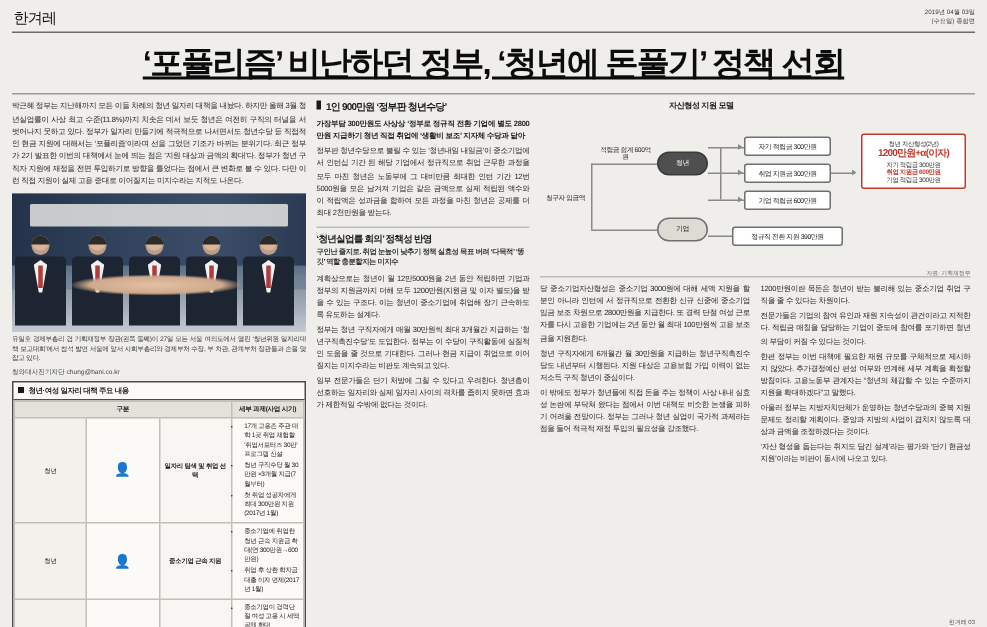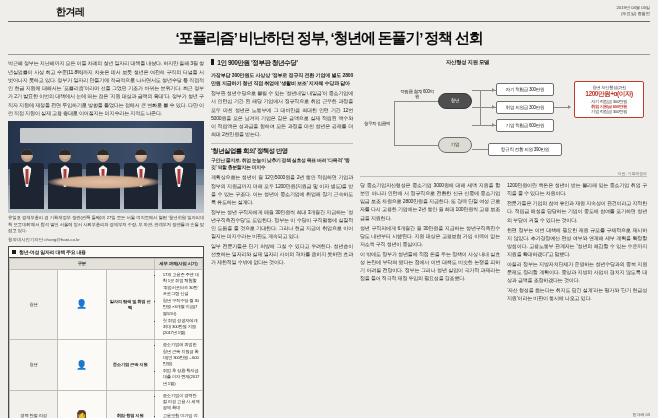--- a/index.html
+++ b/index.html
@@ -17,36 +17,37 @@
     background: #efeeea;
     padding: 4px 8px 6px 8px;
   }
   
   .masthead {
     display: flex; align-items: flex-start; justify-content: space-between;
     border-bottom: 1px solid #6b6b6b;
     padding-bottom: 2px;
   }
   .logo {
-    font-size: 10px; font-weight: bold; letter-spacing: -0.5px;
-    color: #111; padding: 1px 0 0 1px; margin-left: 47px;
+    font-size: 10px; font-weight: normal; letter-spacing: -0.5px;
+    color: #111; padding: 1px 0 0 1px;
   }
   .masthead-meta {
     text-align: right; font-size: 4.2px; line-height: 1.35; color: #3a3a3a;
     padding-top: 1px;
   }
   
   .headline {
     text-align: center;
-    font-size: 15px;
+    font-size: 22px;
     font-weight: bold;
     letter-spacing: -1.2px;
     line-height: 1.15;
     padding: 7px 0 8px 0;
     color: #0c0c0c;
+    text-decoration: underline;
   }
   
   .columns {
     display: flex;
     gap: 7px;
     border-top: 1px solid #9a9a9a;
     padding-top: 4px;
     height: 333px;
   }
   .col { position: relative; }

